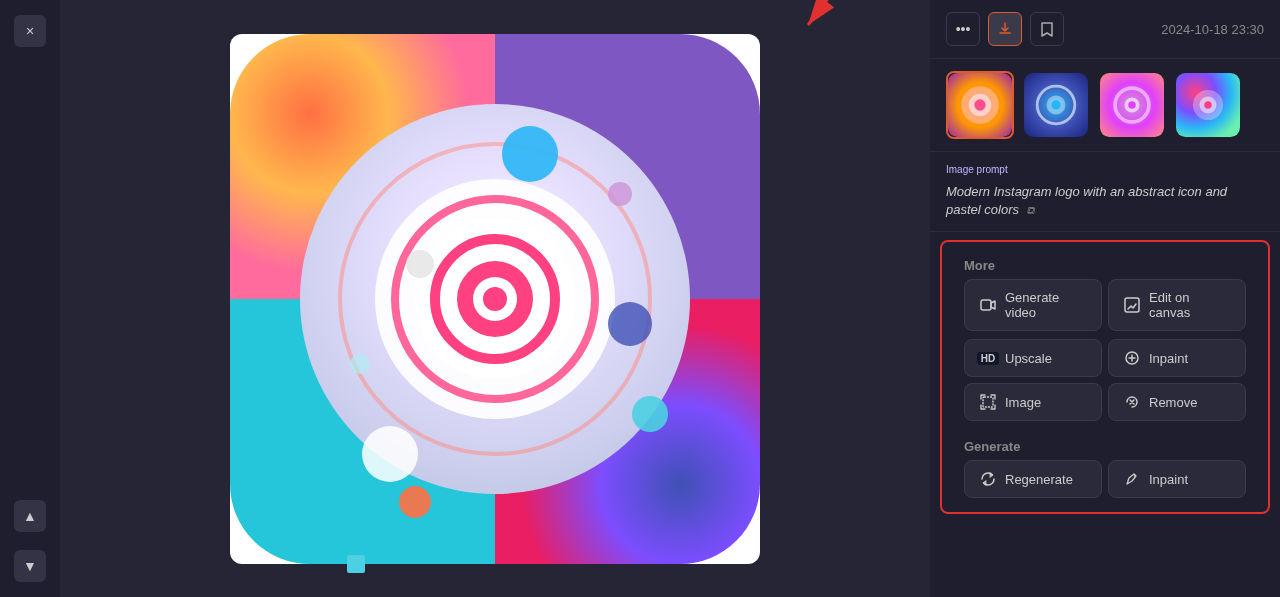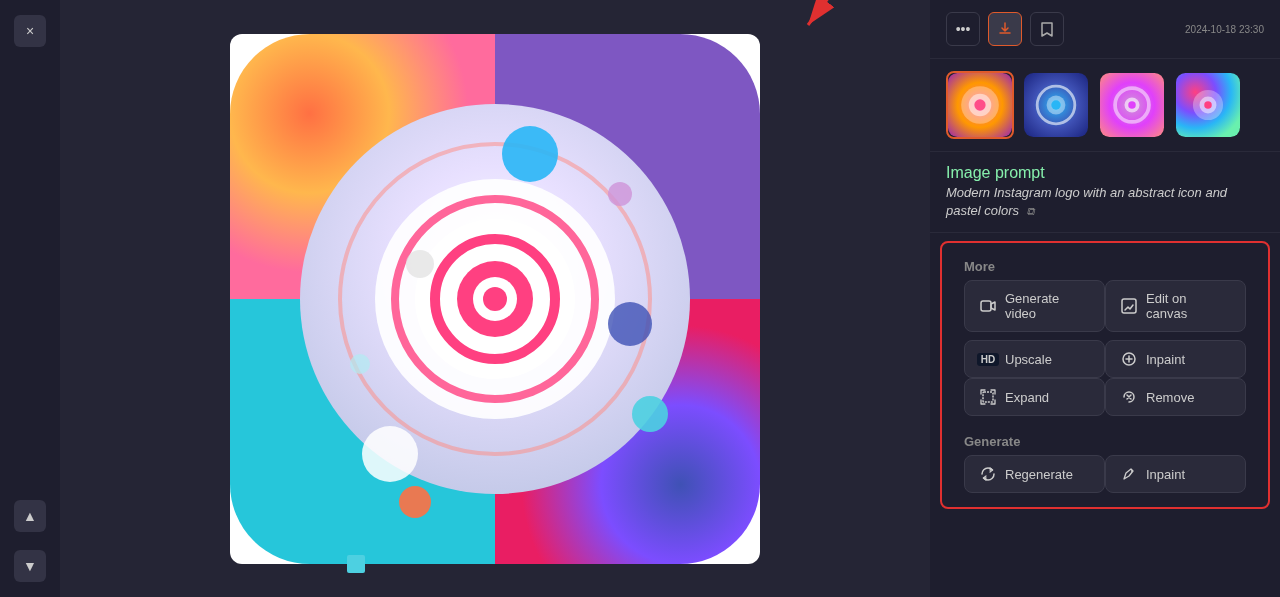--- a/index.html
+++ b/index.html
@@ -117,21 +117,21 @@
       border-color: #e05a2b;
     }
 
     .download-btn {
       background: transparent;
       border: 1px solid #e05a2b;
       color: #e05a2b;
     }
 
     .timestamp {
-      font-size: 10px;
+      font-size: 13px;
       color: #888;
       margin-left: auto;
     }
 
     
     .thumbnails-row {
       display: flex;
       gap: 8px;
       padding: 12px 16px;
       border-bottom: 1px solid #2a2a3a;
@@ -156,23 +156,23 @@
       height: 100%;
     }
 
     
     .prompt-section {
       padding: 12px 16px;
       border-bottom: 1px solid #2a2a3a;
     }
 
     .prompt-label {
-      font-size: 16px;
-      color: #86efac;
-      margin-bottom: 2px;
+      font-size: 10px;
+      color: #c4b5fd;
+      margin-bottom: 8px;
     }
 
     .prompt-text {
       font-size: 13px;
       color: #ccc;
       line-height: 1.4;
       font-style: italic;
     }
 
     .copy-icon {
@@ -187,21 +187,21 @@
     .section-label {
       font-size: 13px;
       color: #888;
       padding: 10px 16px 6px;
       font-weight: bold;
     }
 
     .action-grid {
       display: grid;
       grid-template-columns: 1fr 1fr;
-      gap: 0;
+      gap: 6px;
       padding: 0 16px 8px;
     }
 
     .action-btn {
       background: #2a2a3a;
       border: 1px solid #3a3a4a;
       border-radius: 8px;
       padding: 10px 14px;
       display: flex;
       align-items: center;
@@ -491,21 +491,21 @@
           </span>
           <span>Inpaint</span>
         </button>
         <button class="action-btn">
           <span class="action-icon">
             <svg width="16" height="16" viewBox="0 0 16 16" fill="none">
               <rect x="3" y="3" width="10" height="10" stroke="#ccc" stroke-width="1.5" rx="1" stroke-dasharray="2 1"></rect>
               <path d="M1 1h4M1 1v4M15 1h-4M15 1v4M1 15v-4M1 15h4M15 15v-4M15 15h-4" stroke="#ccc" stroke-width="1.3" stroke-linecap="round"></path>
             </svg>
           </span>
-          <span>Expand</span>
+          <span>Image</span>
         </button>
         <button class="action-btn" style="grid-column: span 1; text-align: center;">
           <span class="action-icon">
             <svg width="16" height="16" viewBox="0 0 16 16" fill="none">
               <path d="M3 8c0-2.8 2.2-5 5-5s5 2.2 5 5-2.2 5-5 5" stroke="#ccc" stroke-width="1.5" stroke-linecap="round"></path>
               <path d="M6 6l4 4M10 6l-4 4" stroke="#ccc" stroke-width="1.5" stroke-linecap="round"></path>
             </svg>
           </span>
           <span>Remove</span>
         </button>

